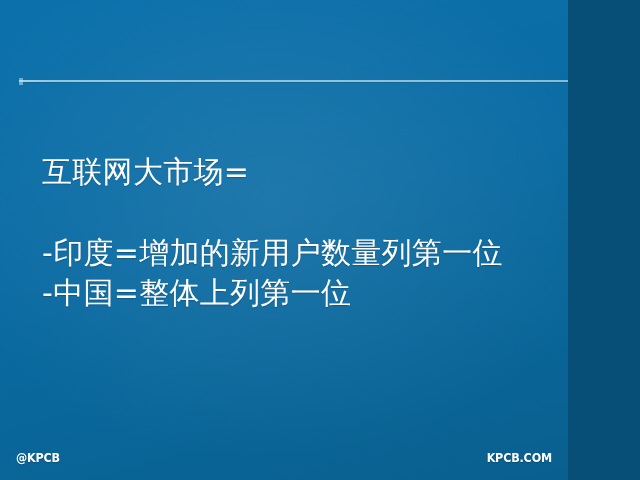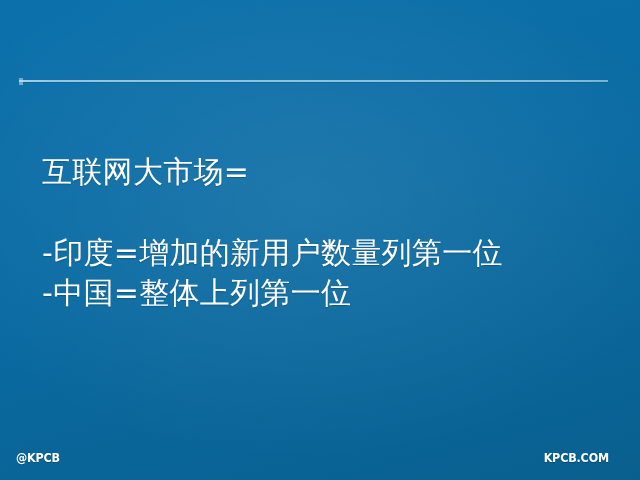--- a/index.html
+++ b/index.html
@@ -4,31 +4,32 @@
 <title>KPCB Slide</title>
 <style>
   html, body {
     margin: 0;
     padding: 0;
     background: #084f78;
   }
 
   .slide {
     position: relative;
-    width: 640px;
+    width: 532px;
     height: 480px;
     overflow: hidden;
     background-color: #0a6ba3;
     background-image:
       radial-gradient(ellipse 85% 75% at 48% 42%,
         rgba(255,255,255,0.085) 0%,
         rgba(255,255,255,0.045) 38%,
         rgba(255,255,255,0.0) 72%),
       linear-gradient(165deg, #0c71ab 0%, #0a6ba3 45%, #09608f 100%);
     font-family: "DejaVu Sans", "Liberation Sans", sans-serif;
+    padding-left: 36px;
     -webkit-font-smoothing: antialiased;
   }
 
   
   .rule {
     position: absolute;
     left: 19px;
     top: 80px;
     width: 589px;
     height: 2px;
@@ -67,21 +68,21 @@
   }
 
   .line.heading {
     margin-bottom: 41px;
   }
 
   
   .footer {
     position: absolute;
     left: 0;
-    right: 15px;
+    right: 0;
     bottom: 14px;
     height: 16px;
   }
 
   .footer-mark {
     position: absolute;
     color: #ffffff;
     font-family: "DejaVu Sans", "Liberation Sans", sans-serif;
     font-size: 13px;
     font-weight: 700;

